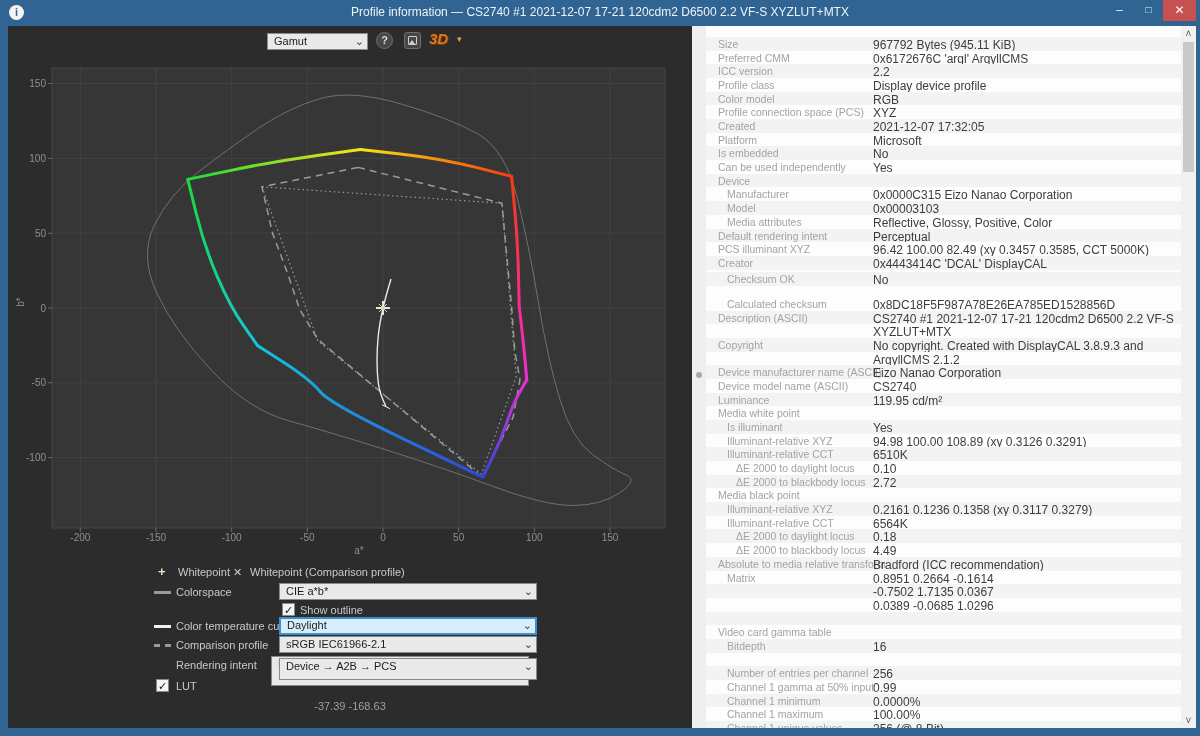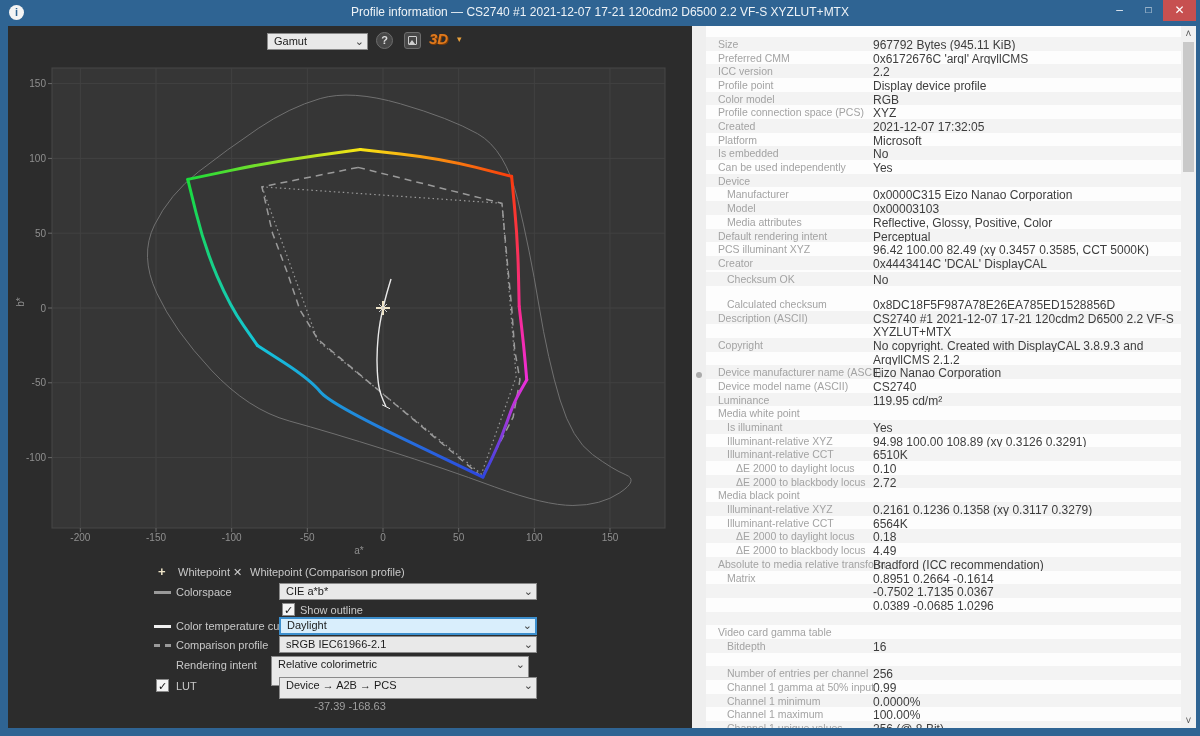--- a/index.html
+++ b/index.html
@@ -203,21 +203,21 @@
     </div>
 
     <span class="ctl-label" style="left:168px;top:632px;">Rendering intent</span>
     <div class="dd" style="left:263px;top:630px;width:258px;height:30px;">
       <span>Relative colorimetric</span>
       <span class="chev">⌄</span>
     </div>
 
     <div class="cb" style="left:148px;top:653px;">✓</div>
     <span class="ctl-label" style="left:168px;top:653px;">LUT</span>
-    <div class="dd" style="left:271px;top:651px;width:258px;height:22px;">
+    <div class="dd" style="left:271px;top:632px;width:258px;height:22px;">
       <span>Device → A2B → PCS</span>
       <span class="chev">⌄</span>
     </div>
 
     <div id="status">-37.39 -168.63</div>
   </div>
 
   <div id="splitter">
     <div id="grip"></div>
   </div>
@@ -229,21 +229,21 @@
       </div>
       <div class="info-row" style="top: 24.68px; background: rgb(253, 253, 253);">
         <span class="info-label" style="left: 12px;">Preferred CMM</span>
         <span class="info-value">0x6172676C 'argl' ArgyllCMS</span>
       </div>
       <div class="info-row" style="top: 38.36px; background: rgb(243, 243, 243);">
         <span class="info-label" style="left: 12px;">ICC version</span>
         <span class="info-value">2.2</span>
       </div>
       <div class="info-row" style="top: 52.04px; background: rgb(253, 253, 253);">
-        <span class="info-label" style="left: 12px;">Profile point</span>
+        <span class="info-label" style="left: 12px;">Profile class</span>
         <span class="info-value">Display device profile</span>
       </div>
       <div class="info-row" style="top: 65.72px; background: rgb(243, 243, 243);">
         <span class="info-label" style="left: 12px;">Color model</span>
         <span class="info-value">RGB</span>
       </div>
       <div class="info-row" style="top: 79.4px; background: rgb(253, 253, 253);">
         <span class="info-label" style="left: 12px;">Profile connection space (PCS)</span>
         <span class="info-value">XYZ</span>
       </div>

